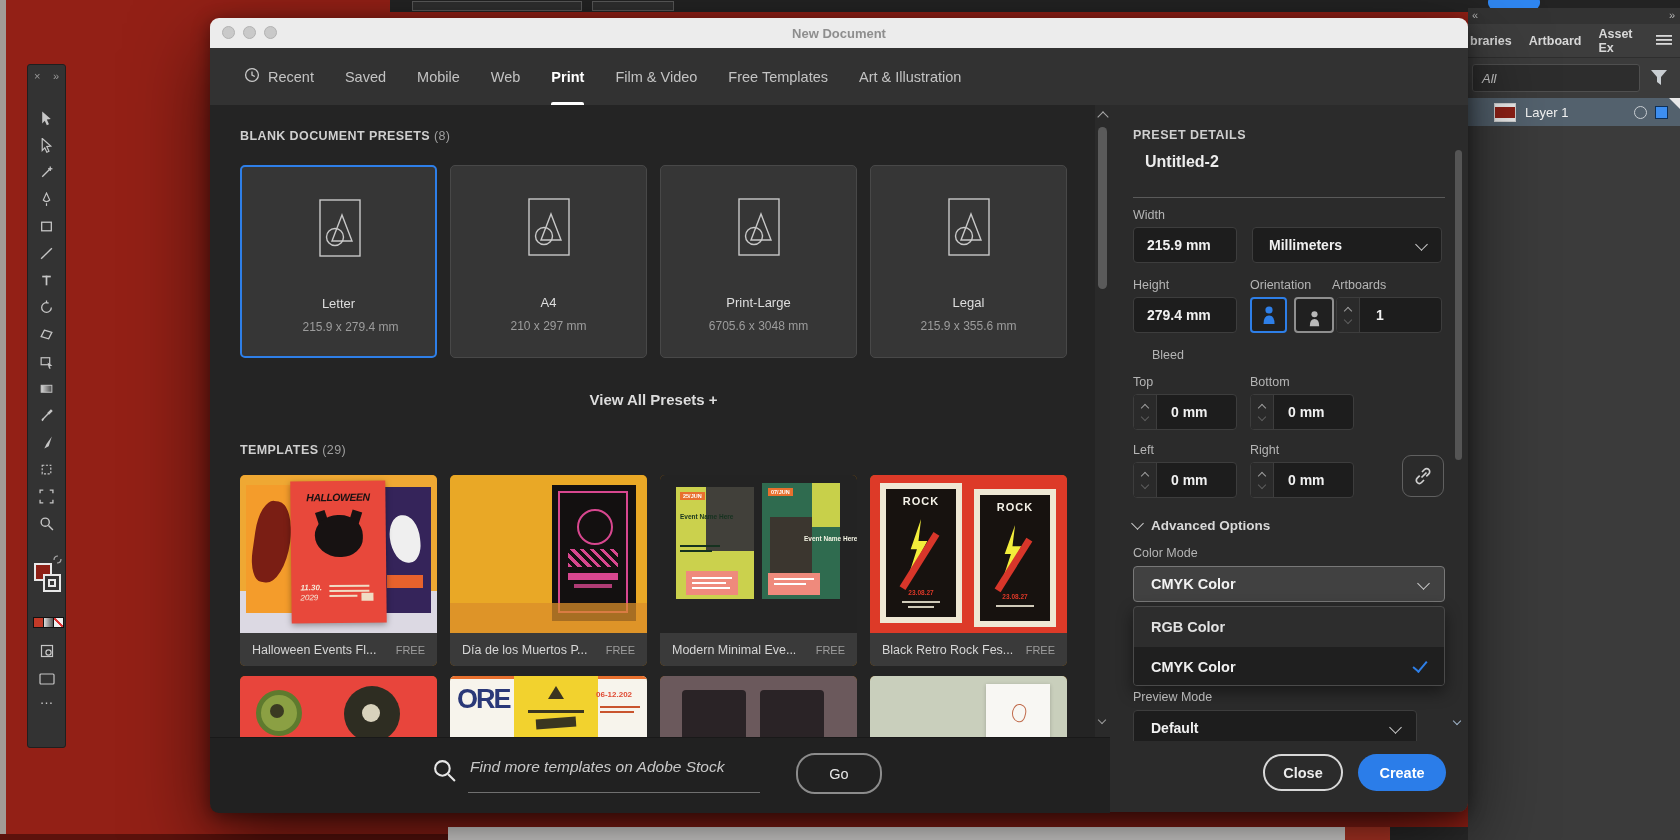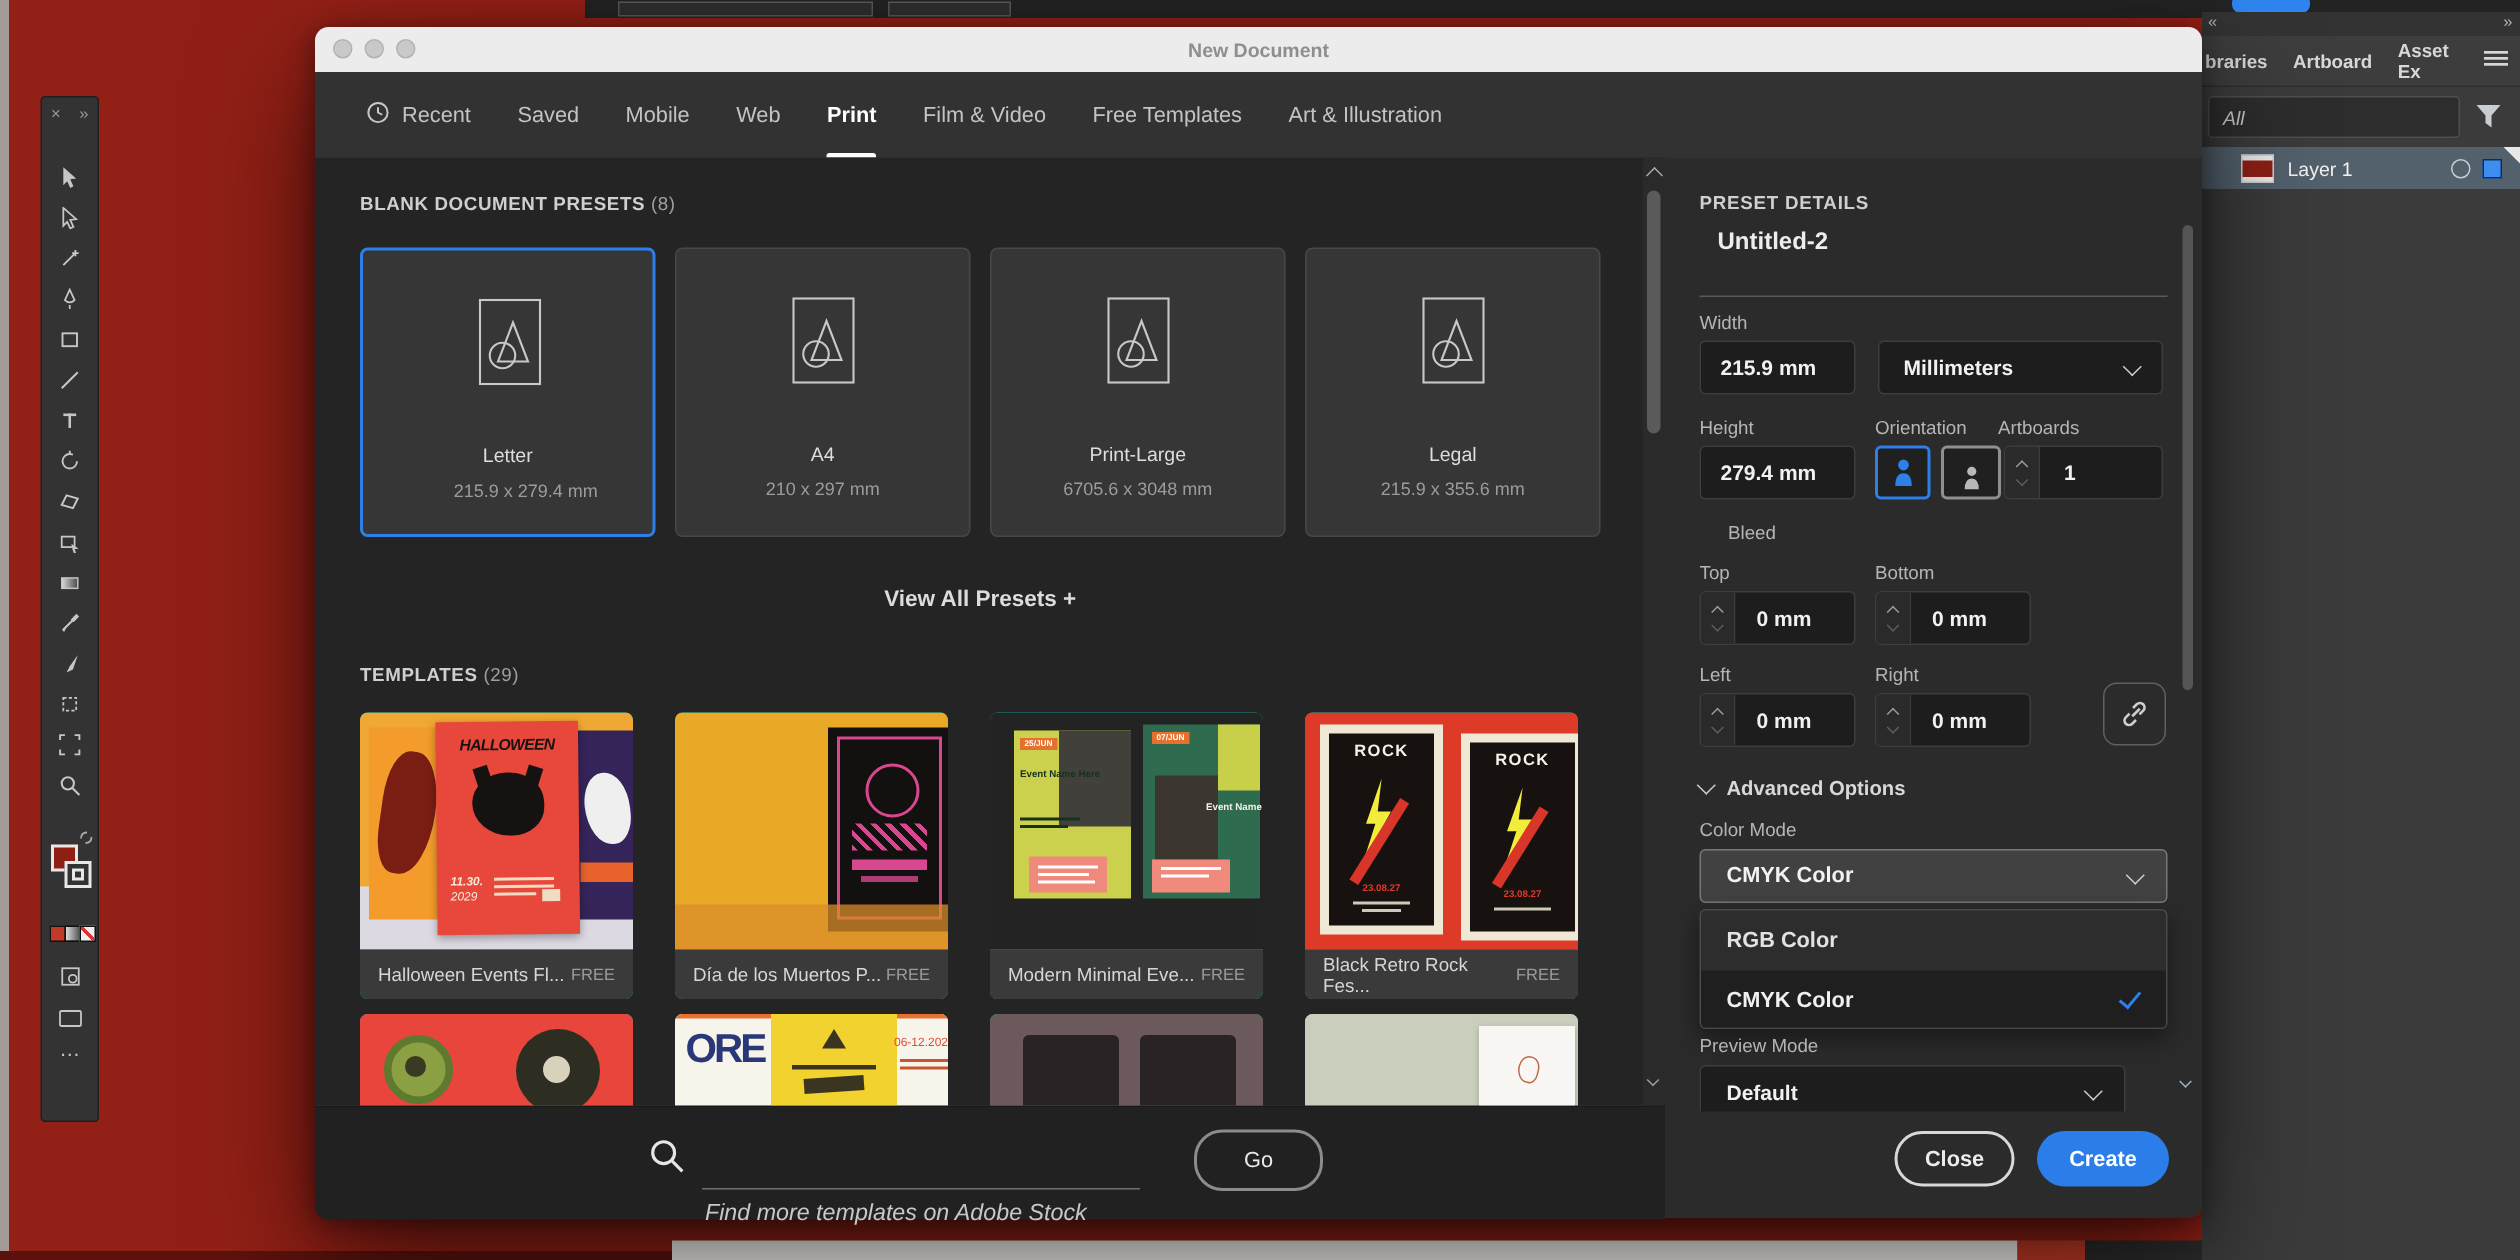--- a/index.html
+++ b/index.html
@@ -21,21 +21,21 @@
             display:flex;align-items:center;justify-content:center;}
   .tlight{width:13px;height:13px;border-radius:50%;background:#C9C9C9;border:1px solid #B2B2B2;box-sizing:border-box;}
   .tabsrow{position:absolute;left:0;top:30px;width:1258px;height:57px;background:#323232;
            display:flex;align-items:center;gap:31px;padding-left:34px;box-sizing:border-box;}
   .tab{position:relative;color:#C3C3C3;font-size:14.5px;height:57px;display:flex;align-items:center;gap:8px;}
   .tab.active{color:#FFFFFF;font-weight:700;}
   .tab .uline{position:absolute;left:0;right:0;bottom:0;height:3px;background:#FFFFFF;border-radius:2px 2px 0 0;}
   .content{position:absolute;left:0;top:87px;width:900px;height:632px;background:#242424;overflow:hidden;}
   .pcard{position:absolute;width:197px;height:193px;background:#363636;border:1px solid #484848;border-radius:5px;box-sizing:border-box;}
   .pcard.sel{border:2px solid #2E7FE8;}
-  .tcard{position:absolute;width:182px;border-radius:5px;overflow:hidden;background:#14b8a6;}
+  .tcard{position:absolute;width:197px;border-radius:5px;overflow:hidden;background:#a16207;}
   .cap{position:absolute;left:0;right:0;bottom:0;height:33px;background:#3A3A3A;display:flex;align-items:center;justify-content:space-between;padding:0 12px;}
   .footerbar{position:absolute;left:0;top:719px;width:900px;height:75px;background:#212121;border-top:1px solid #191919;border-radius:0 0 0 9px;}
   .rpanel{position:absolute;left:900px;top:87px;width:358px;height:707px;background:#2B2B2B;border-radius:0 0 9px 0;}
   .pillbtn{border-radius:19px;display:flex;align-items:center;justify-content:center;font-size:14.5px;box-sizing:border-box;}
   
   .toolbar{position:absolute;left:27px;top:64px;width:39px;height:684px;background:#333333;border:1px solid #1F1F1F;border-radius:3px;box-sizing:border-box;}
   .tool{width:37px;height:27px;display:flex;align-items:center;justify-content:center;}
   
   .appside{position:absolute;left:1468px;top:0;width:212px;height:840px;}
   .ptab{color:#D8D8D8;font-size:12.5px;font-weight:700;}
@@ -428,21 +428,21 @@
       </div>
       <div class="tcard" style="left:240px;top:571px;height:70px;border-radius:5px 5px 0 0;">
         <div class="abs" style="left:0;top:0;width:197px;height:70px;background:#F7F4EC;">
           <div class="abs" style="left:0;top:0;width:197px;height:3px;background:#E8702E;"></div>
           <div class="abs tinytext" style="left:7px;top:8px;color:#2A3878;font-size:27px;font-weight:900;letter-spacing:-2px;">ORE</div>
           <div class="abs" style="left:64px;top:0;width:84px;height:70px;background:#F2D22E;">
             <div class="abs" style="left:34px;top:10px;width:0;height:0;border-left:8px solid transparent;border-right:8px solid transparent;border-bottom:13px solid #3A3520;"></div>
             <div class="abs" style="left:14px;top:34px;width:56px;height:3px;background:#3A3520;"></div>
             <div class="abs" style="left:22px;top:42px;width:40px;height:10px;background:#3A3520;transform:rotate(-4deg);"></div>
           </div>
-          <div class="abs tinytext" style="left:146px;top:14px;color:#E04A33;font-size:8px;font-weight:400;">06-12.202</div>
+          <div class="abs tinytext" style="left:146px;top:14px;color:#E04A33;font-size:8px;font-weight:700;">06-12.202</div>
           <div class="abs" style="left:150px;top:30px;width:40px;height:2px;background:#C9542E;"></div>
           <div class="abs" style="left:150px;top:35px;width:34px;height:2px;background:#C9542E;"></div>
         </div>
       </div>
       <div class="tcard" style="left:450px;top:571px;height:70px;border-radius:5px 5px 0 0;">
         <div class="abs" style="left:0;top:0;width:197px;height:70px;background:#6B595C;">
           <div class="abs" style="left:22px;top:14px;width:64px;height:56px;background:#2A2326;border-radius:4px 4px 0 0;"></div>
           <div class="abs" style="left:100px;top:14px;width:64px;height:56px;background:#2A2326;border-radius:4px 4px 0 0;"></div>
         </div>
       </div>
@@ -461,21 +461,21 @@
     </div>
 
     <div class="footerbar">
       <span style="position:absolute;left:222px;top:20px;">
         <svg width="25" height="25" viewBox="0 0 24 24" fill="none" stroke="#E6E6E6" stroke-width="2">
             <circle cx="10" cy="10" r="7"></circle>
             <line x1="15.5" y1="15.5" x2="22" y2="22"></line>
           </svg>
       </span>
       <div style="position:absolute;left:258px;top:10px;width:292px;height:44px;border-bottom:1px solid #707070;">
-        <span style="position:absolute;left:2px;top:10px;color:#C8C8C8;font-size:15.5px;font-style:italic;margin-top:42px;">Find more templates on Adobe Stock</span>
+        <span style="position:absolute;left:2px;top:10px;color:#C8C8C8;font-size:15.5px;font-style:italic;">Find more templates on Adobe Stock</span>
       </div>
       <div class="pillbtn" style="position:absolute;left:586px;top:15px;width:86px;height:41px;border:2px solid #8C8C8C;color:#E8E8E8;">Go</div>
     </div>
 
     <div class="rpanel">
       <div class="abs" style="left:23px;top:23px;color:#CFCFCF;font-size:12.5px;font-weight:700;letter-spacing:.5px;">PRESET DETAILS</div>
       <div class="abs" style="left:35px;top:48px;color:#EDEDED;font-size:16px;font-weight:700;">Untitled-2</div>
       <div class="abs" style="left:23px;top:92px;width:312px;height:1px;background:#5A5A5A;"></div>
 
       <div class="abs lbl" style="left:23px;top:103px;">Width</div>

